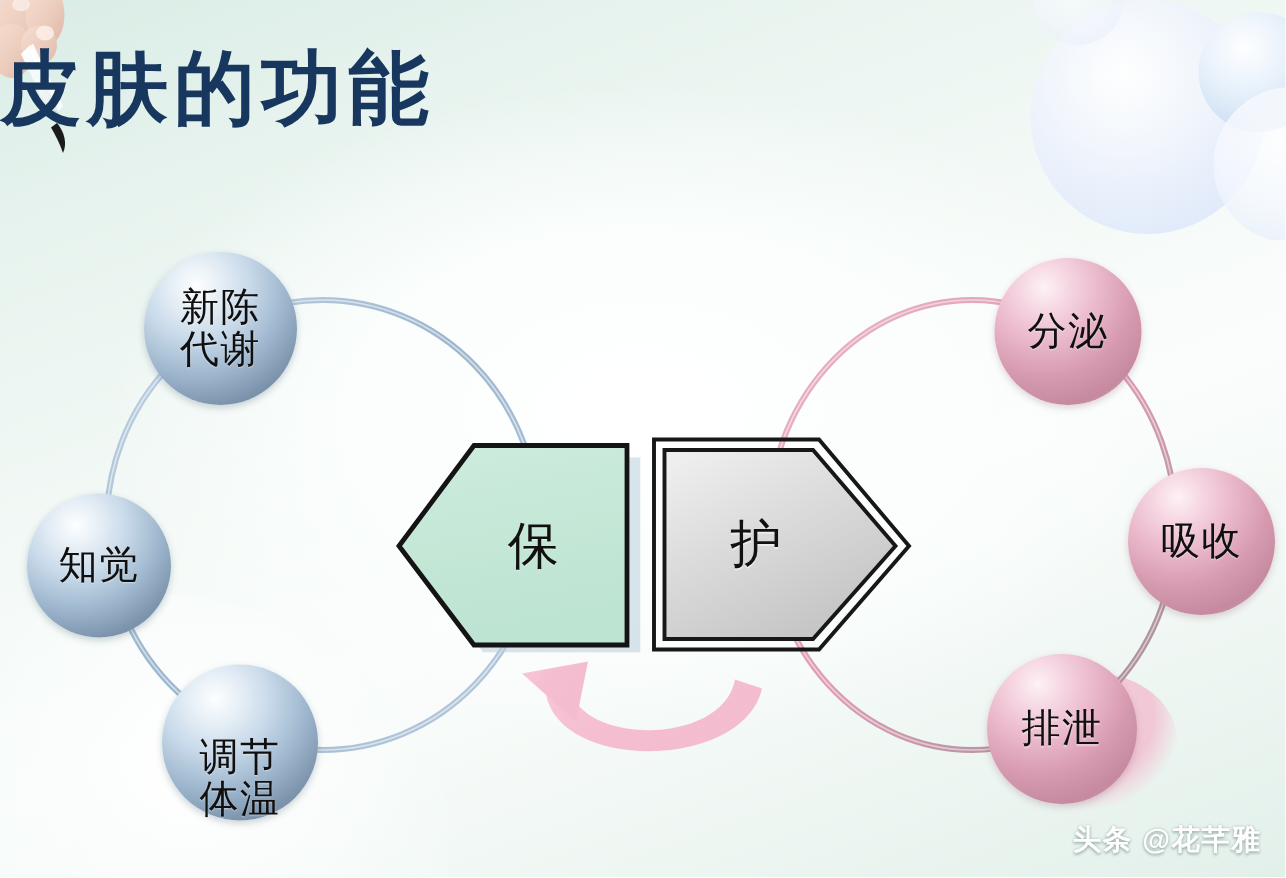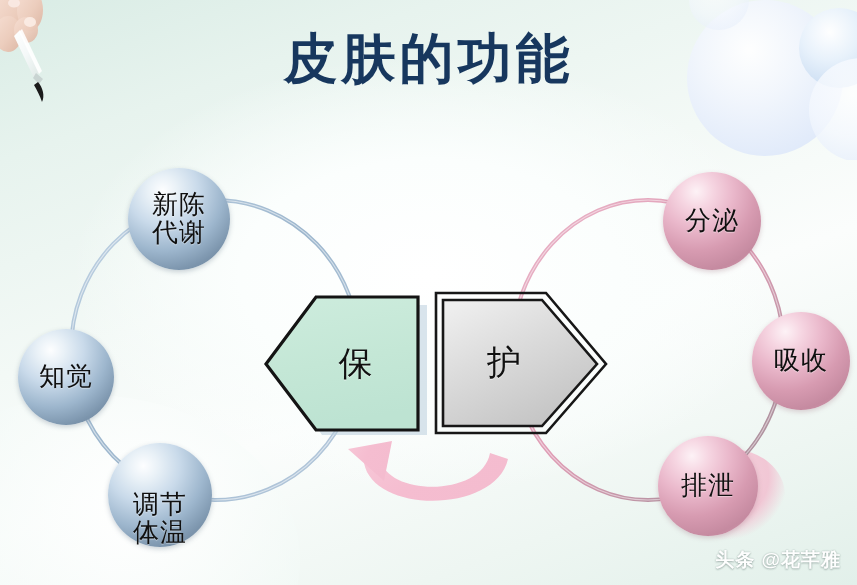--- a/index.html
+++ b/index.html
@@ -59,21 +59,21 @@
     opacity: 0.85;
     pointer-events: none;
   }
 
   
   .title {
     position: absolute;
     top: 30px;
     left: 0;
     width: 100%;
-    text-align: center;
+    text-align: left;
     font-size: 54px;
     line-height: 1.1;
     font-weight: bold;
     color: #17375e;
     letter-spacing: 4px;
     font-family: "Liberation Serif", "DejaVu Serif", serif;
   }
 
   
   .rings {
@@ -247,21 +247,21 @@
       </linearGradient>
     </defs>
 
     <ellipse cx="215" cy="350" rx="144" ry="150" fill="none" stroke="url(#blueRing)" stroke-width="4"></ellipse>
     <ellipse cx="215" cy="350" rx="144" ry="150" fill="none" stroke="#ffffff" stroke-width="1.1" opacity="0.55"></ellipse>
 
     <ellipse cx="648" cy="350" rx="136" ry="150" fill="none" stroke="url(#pinkRing)" stroke-width="4"></ellipse>
     <ellipse cx="648" cy="350" rx="136" ry="150" fill="none" stroke="#ffffff" stroke-width="1.1" opacity="0.5"></ellipse>
   </svg>
 
-  <div class="sphere blue" style="left:128px; top:168px; width:102px; height:102px;">
+  <div class="sphere blue" style="left:96px; top:168px; width:102px; height:102px;">
     <span class="lbl">
       <span>新陈</span><br>
       <span>代谢</span>
     </span>
   </div>
 
   <div class="sphere blue" style="left:18px; top:329px; width:96px; height:96px;">
     <span class="lbl">
       <span>知觉</span>
     </span>

